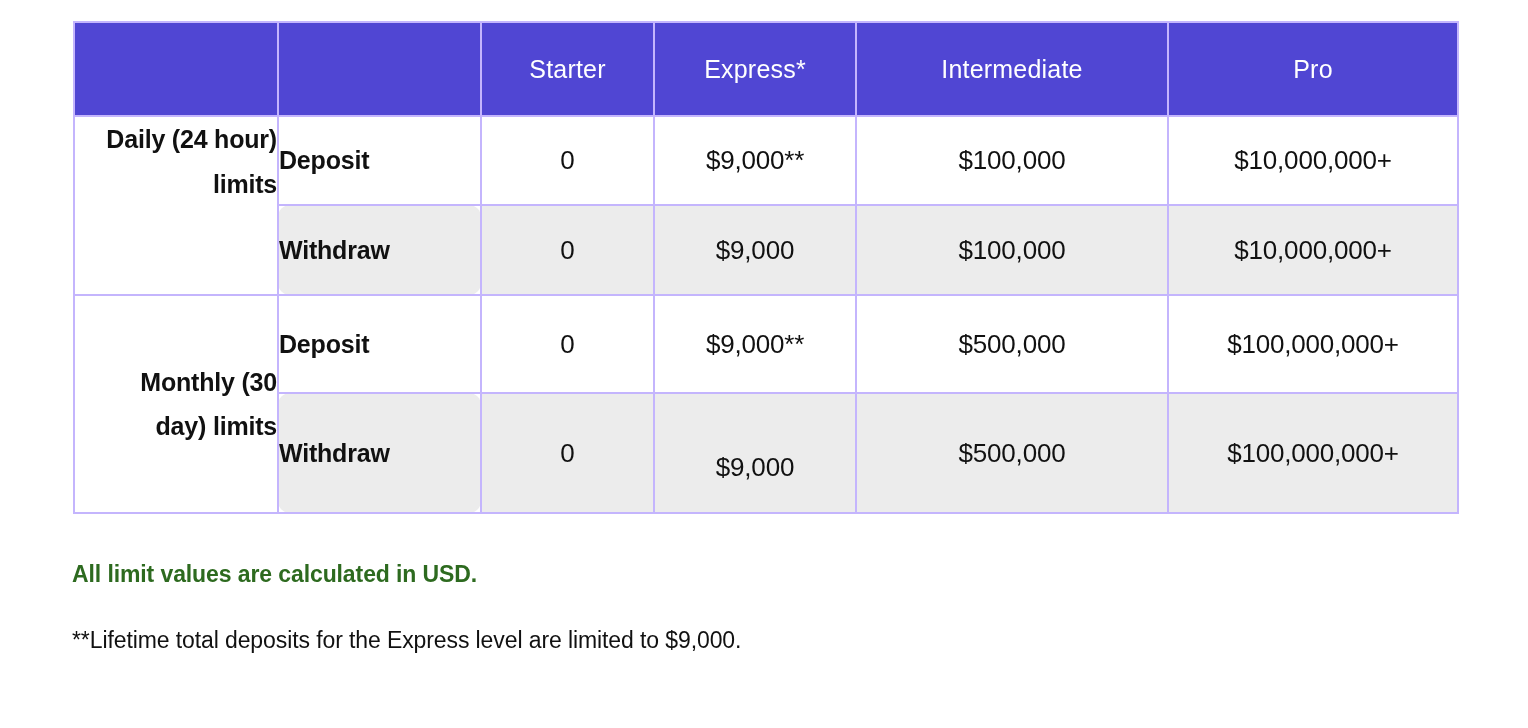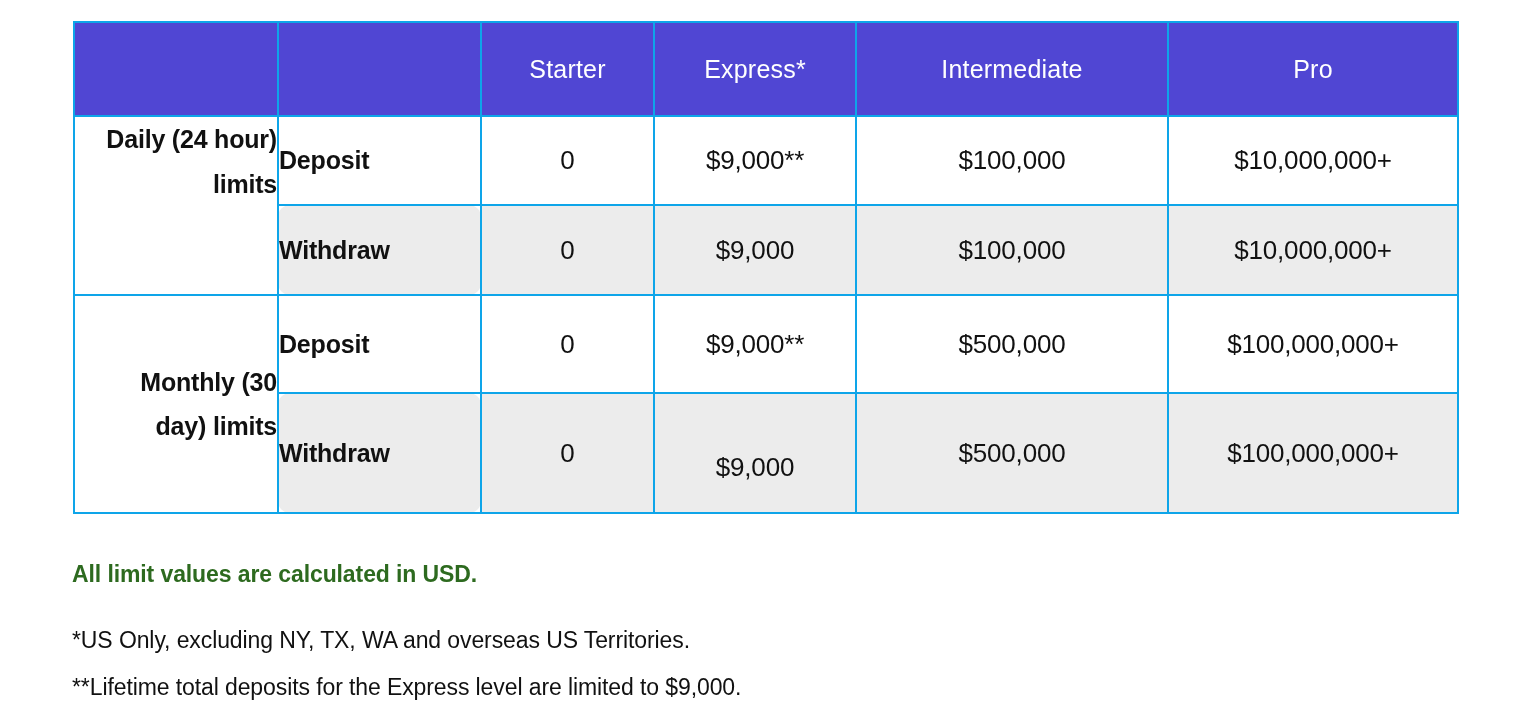--- a/index.html
+++ b/index.html
@@ -27,21 +27,21 @@
   
   .limits-table {
     position: absolute;
     left: 73px;
     top: 21px;
     width: 1384px;
     border-collapse: collapse;
     table-layout: fixed;
   }
   .limits-table td, .limits-table th {
-    border: 2px solid #0ea5e9;
+    border: 2px solid #c4b5fd;
     padding: 0;
     margin: 0;
   }
 
   
   .col-group   { width: 204px; }
   .col-action  { width: 203px; }
   .col-starter { width: 173px; }
   .col-express { width: 202px; }
   .col-inter   { width: 312px; }
@@ -181,17 +181,16 @@
         <td class="value-cell"><span class="nudge-down">$9,000</span></td>
         <td class="value-cell">$500,000</td>
         <td class="value-cell">$100,000,000+</td>
       </tr>
 
     </tbody>
   </table>
 
   <div class="notes">
     <p class="note-usd">All limit values are calculated in USD.</p>
-    <p class="note-line">*US Only, excluding NY, TX, WA and overseas US Territories.</p>
     <p class="note-line">**Lifetime total deposits for the Express level are limited to $9,000.</p>
   </div>
 
 </div>
 
 </body></html>

